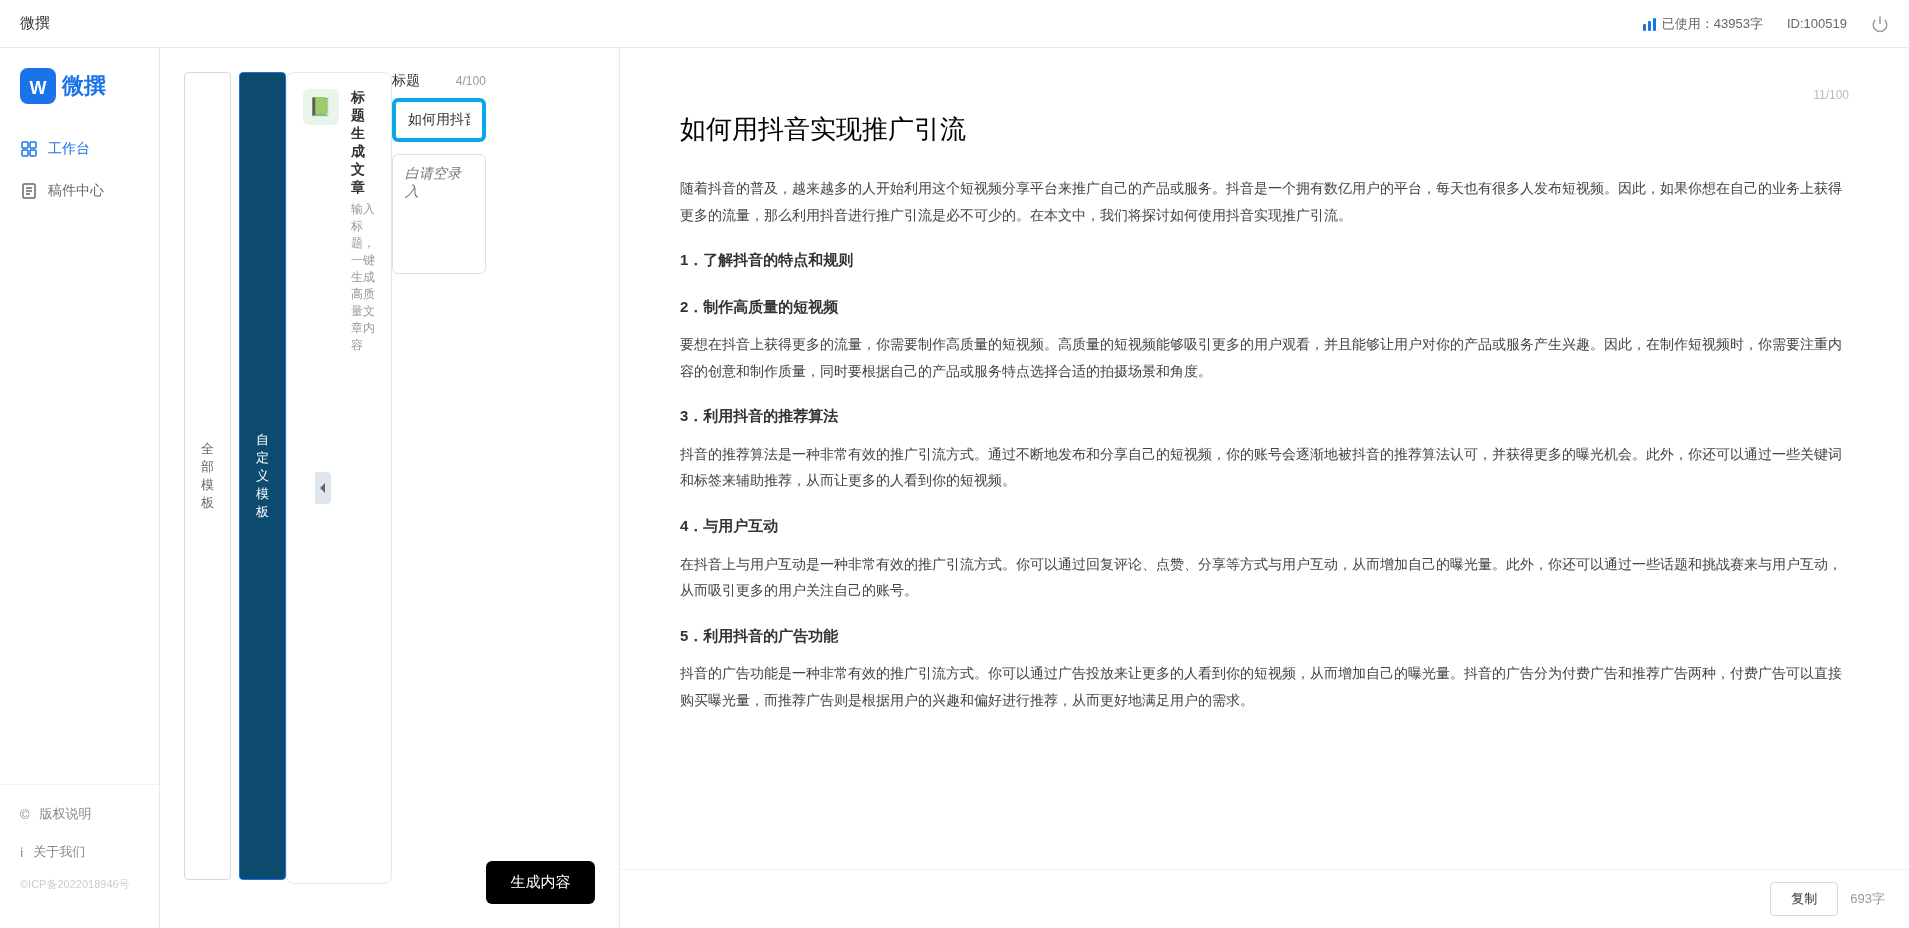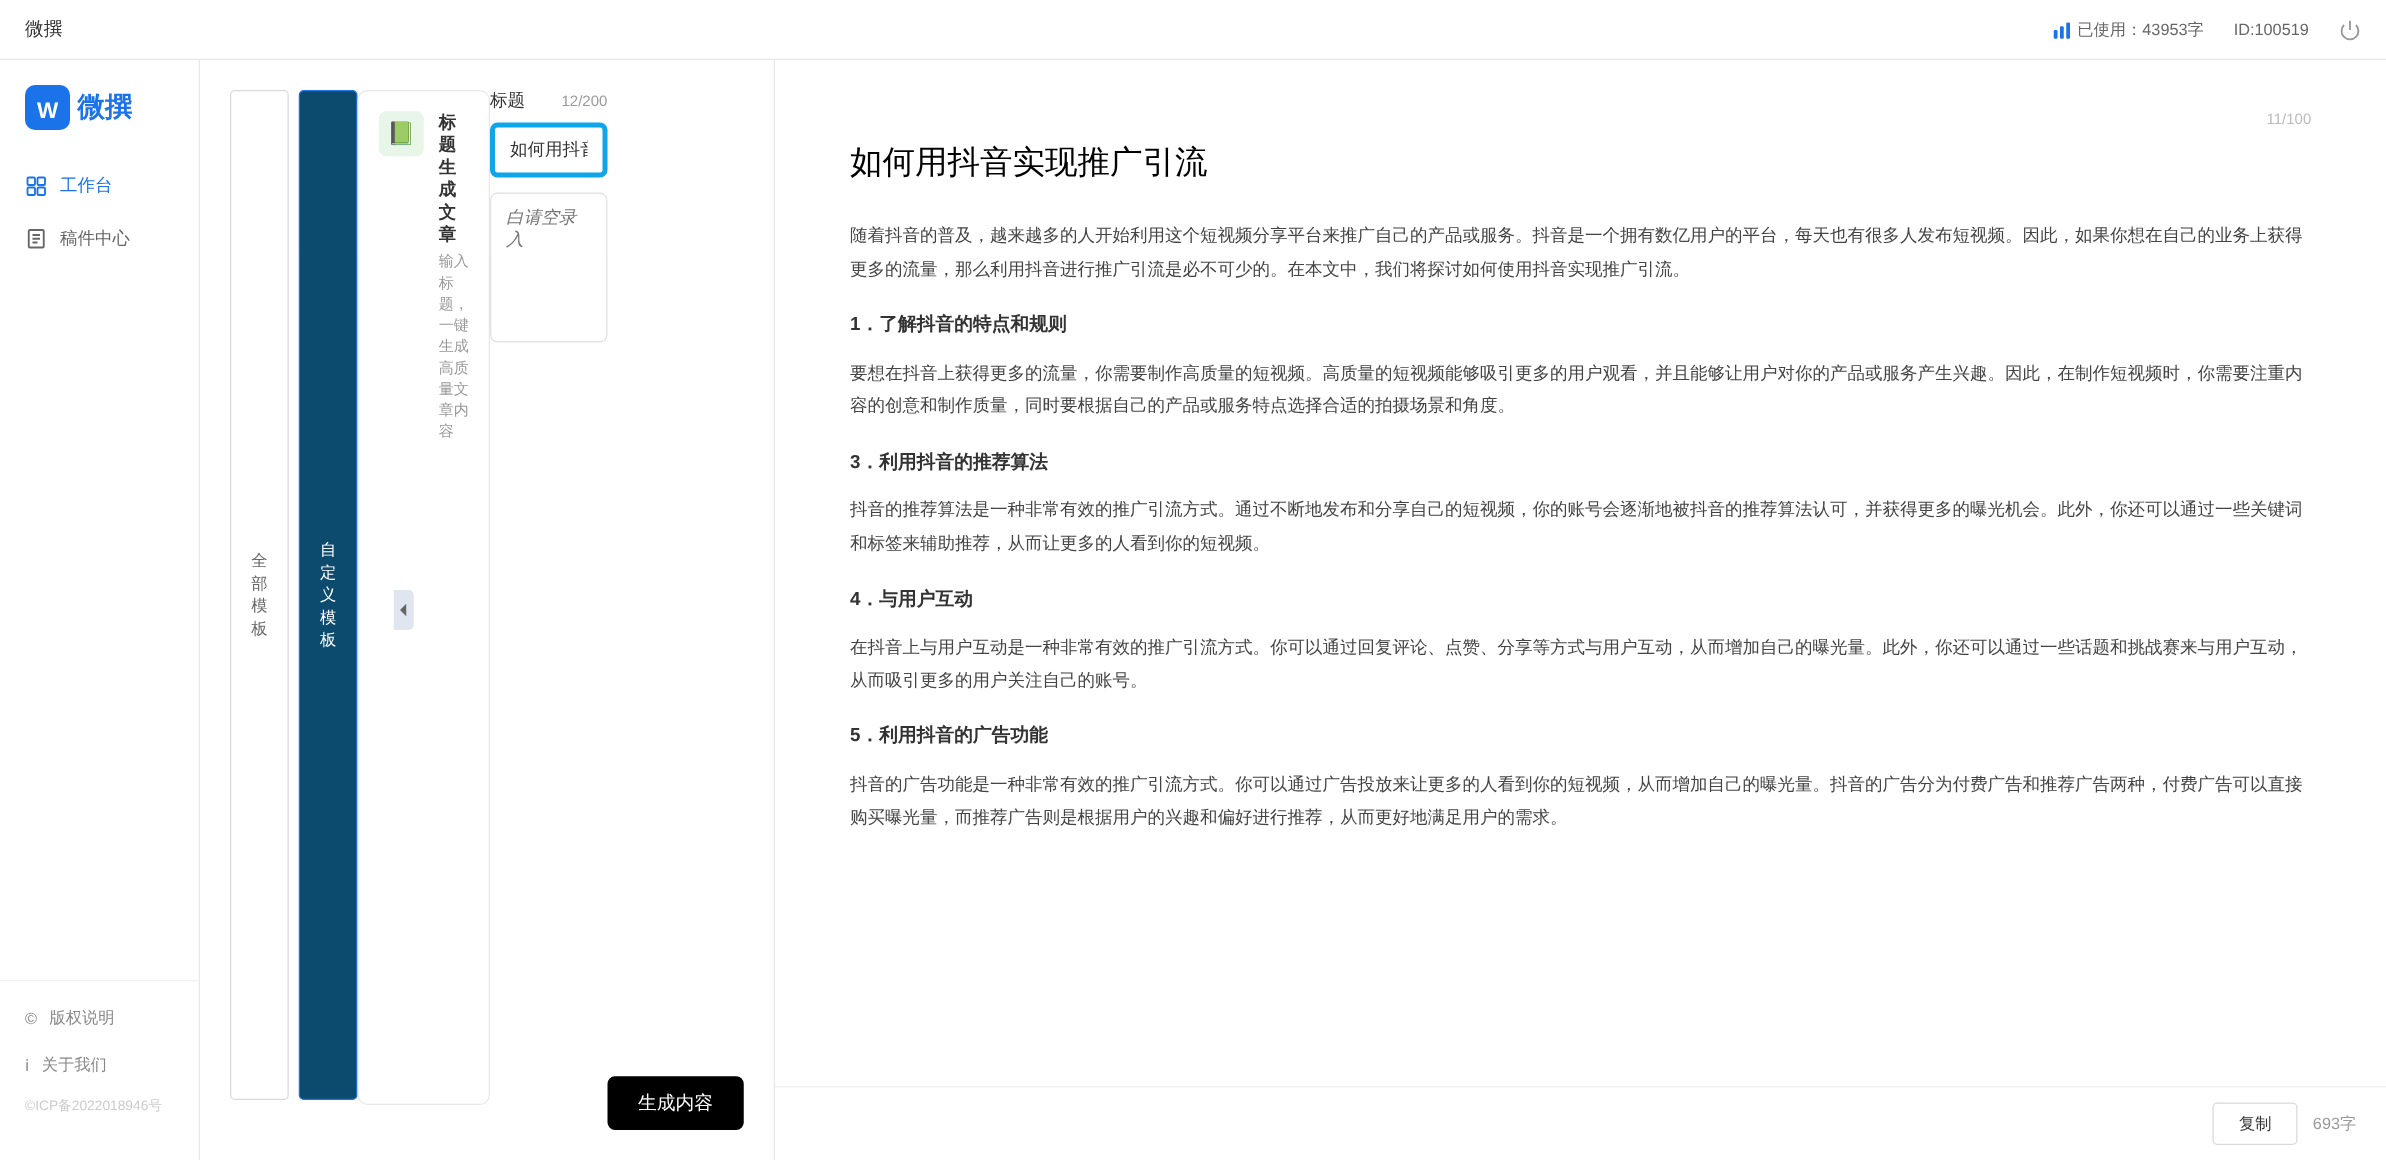--- a/index.html
+++ b/index.html
@@ -413,38 +413,39 @@
         <div class="template-icon">📗</div>
         <div class="template-info">
           <div class="template-name">标题生成文章</div>
           <div class="template-desc">输入标题，一键生成高质量文章内容</div>
         </div>
       </div>
 
       <div class="form-section">
         <div class="form-label">
           <span class="form-label-text">标题</span>
-          <span class="form-label-count">12/200</span>
+          <span class="form-label-count">4/100</span>
         </div>
         <input class="form-input" type="text" value="如何用抖音实现推广引流?" style="">
         <textarea class="form-textarea" placeholder="白请空录入" style=""></textarea>
       </div>
 
       <div class="form-spacer"></div>
 
       <button class="generate-btn">生成内容</button>
     </div>
 
     <div class="right-panel">
       <div class="right-panel-content">
         <div class="article-page-info">11/100</div>
         <h1 class="article-title">如何用抖音实现推广引流</h1>
         <div class="article-body" id="article-body">
         <p>随着抖音的普及，越来越多的人开始利用这个短视频分享平台来推广自己的产品或服务。抖音是一个拥有数亿用户的平台，每天也有很多人发布短视频。因此，如果你想在自己的业务上获得更多的流量，那么利用抖音进行推广引流是必不可少的。在本文中，我们将探讨如何使用抖音实现推广引流。</p>
             <h3>1．了解抖音的特点和规则</h3>
+            <h3>2．制作高质量的短视频</h3>
             <p>要想在抖音上获得更多的流量，你需要制作高质量的短视频。高质量的短视频能够吸引更多的用户观看，并且能够让用户对你的产品或服务产生兴趣。因此，在制作短视频时，你需要注重内容的创意和制作质量，同时要根据自己的产品或服务特点选择合适的拍摄场景和角度。</p>
             <h3>3．利用抖音的推荐算法</h3>
             <p>抖音的推荐算法是一种非常有效的推广引流方式。通过不断地发布和分享自己的短视频，你的账号会逐渐地被抖音的推荐算法认可，并获得更多的曝光机会。此外，你还可以通过一些关键词和标签来辅助推荐，从而让更多的人看到你的短视频。</p>
             <h3>4．与用户互动</h3>
             <p>在抖音上与用户互动是一种非常有效的推广引流方式。你可以通过回复评论、点赞、分享等方式与用户互动，从而增加自己的曝光量。此外，你还可以通过一些话题和挑战赛来与用户互动，从而吸引更多的用户关注自己的账号。</p>
             <h3>5．利用抖音的广告功能</h3>
             <p>抖音的广告功能是一种非常有效的推广引流方式。你可以通过广告投放来让更多的人看到你的短视频，从而增加自己的曝光量。抖音的广告分为付费广告和推荐广告两种，付费广告可以直接购买曝光量，而推荐广告则是根据用户的兴趣和偏好进行推荐，从而更好地满足用户的需求。</p>
           </div>
       </div>
       <div class="right-panel-footer">

